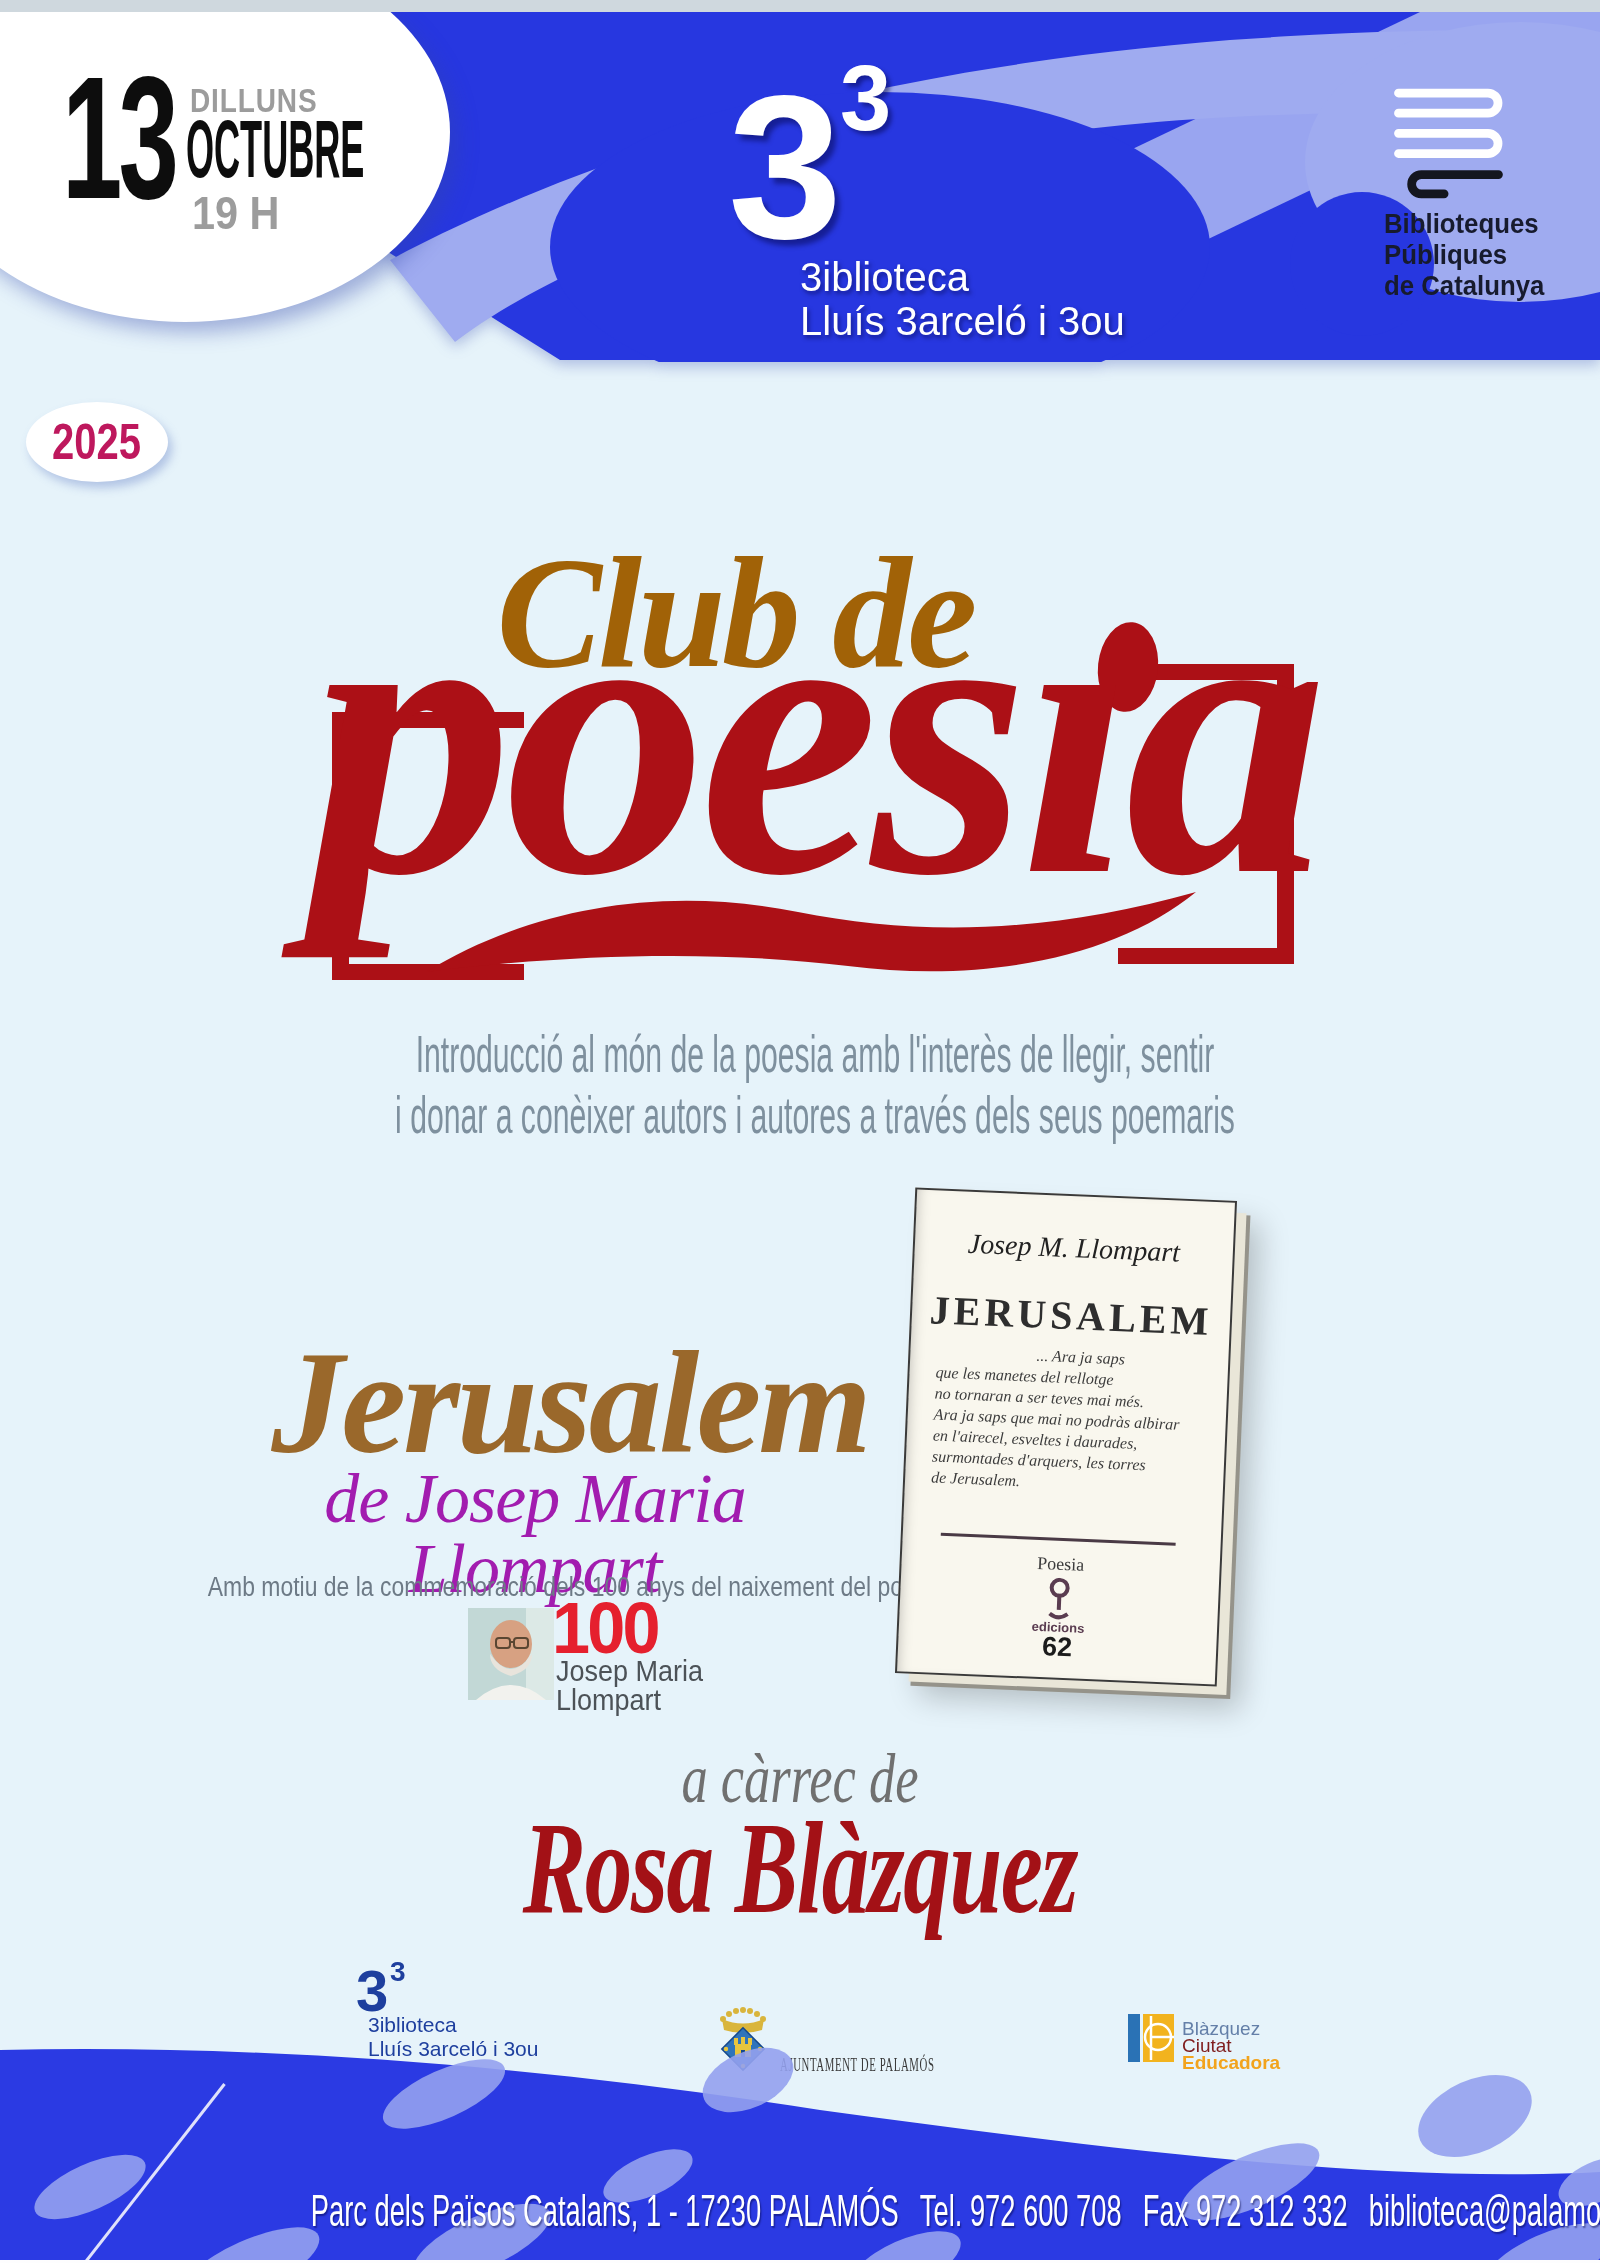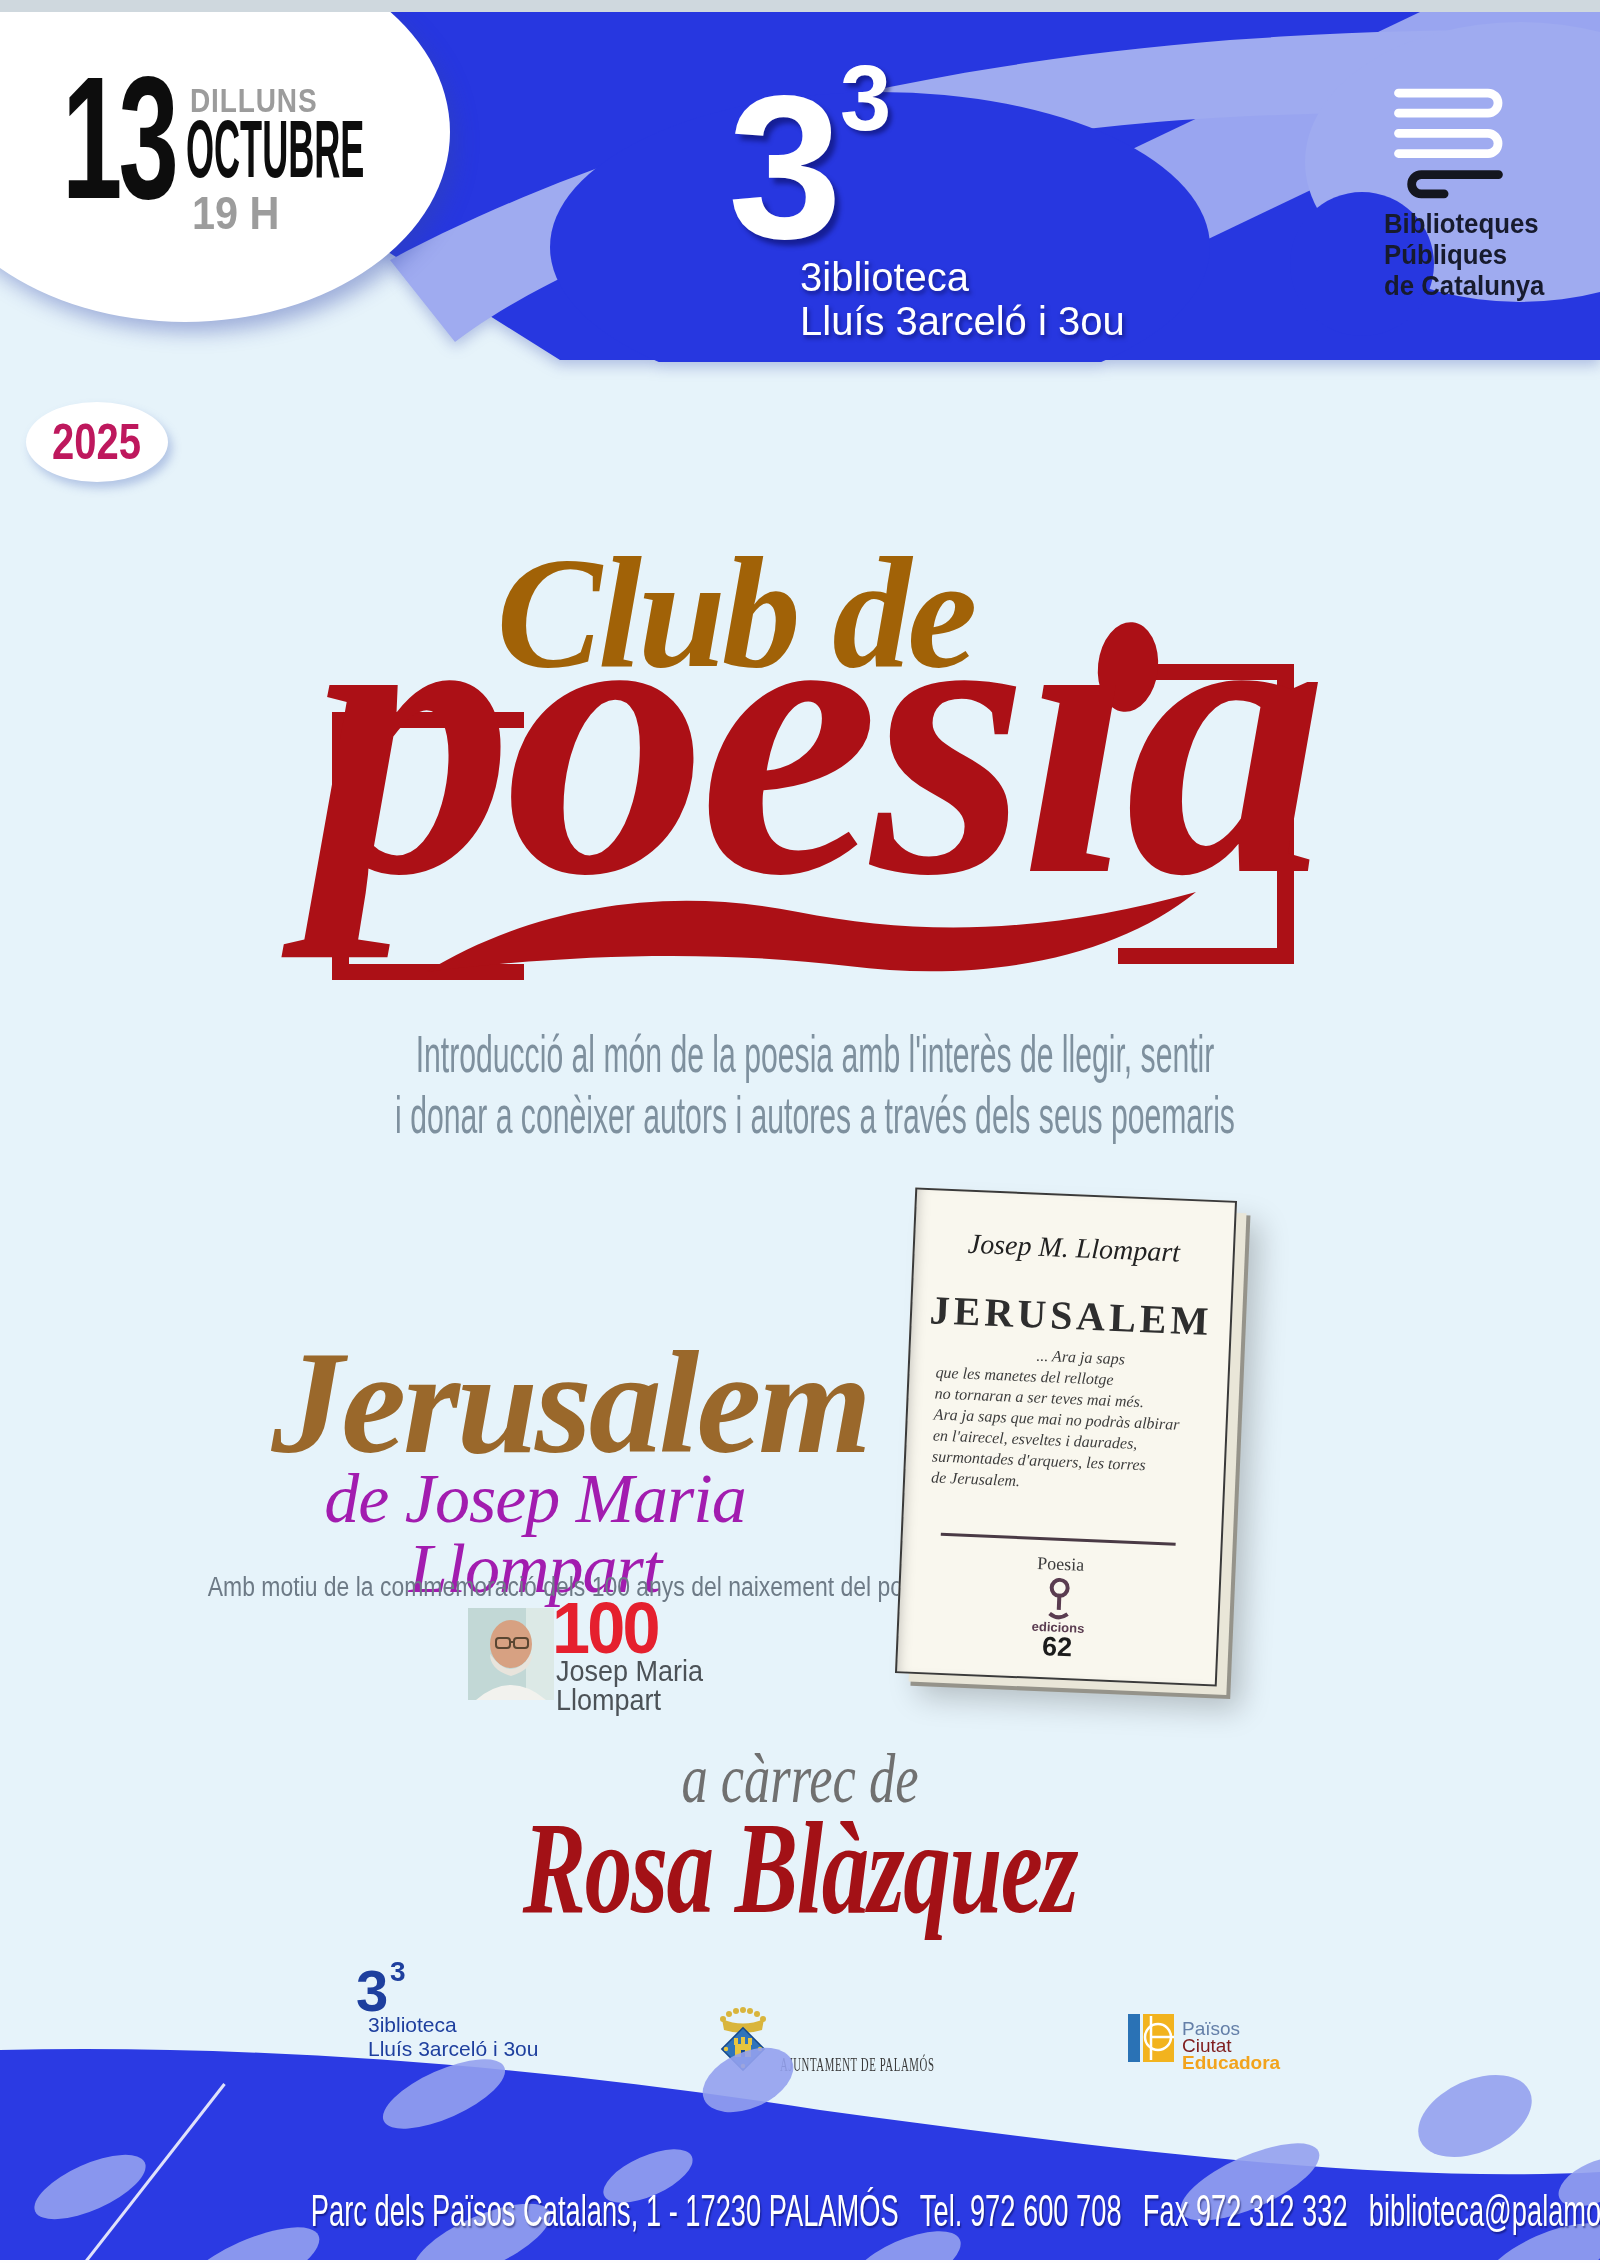--- a/index.html
+++ b/index.html
@@ -260,21 +260,21 @@
   </svg>
   <div class="abs ajt-label">AJUNTAMENT DE PALAMÓS</div>
 
   <svg class="abs ce-icon" width="46" height="48" viewBox="0 0 46 48">
     <rect x="0" y="0" width="12" height="48" fill="#2a72b5"></rect>
     <rect x="15" y="0" width="31" height="48" fill="#f2b31e"></rect>
     <circle cx="30" cy="23" r="13" fill="none" stroke="#ffffff" stroke-width="2.5"></circle>
     <line x1="23" y1="2" x2="23" y2="46" stroke="#ffffff" stroke-width="2.5"></line>
     <line x1="23" y1="23" x2="46" y2="23" stroke="#ffffff" stroke-width="2.5"></line>
   </svg>
-  <div class="abs ce-t ce1">Països</div>
+  <div class="abs ce-t ce1">Blàzquez</div>
   <div class="abs ce-t ce2">Ciutat</div>
   <div class="abs ce-t ce3">Educadora</div>
 
   <div class="abs bband">
     <svg width="1600" height="216" viewBox="0 0 1600 216">
       <path d="M0,6 C260,0 540,22 820,66 C1100,104 1380,140 1600,128 L1600,216 H0 Z" fill="#2b3ae3"></path>
     </svg>
     <div class="bdot" style="left:30px;top:120px;width:120px;height:46px;"></div>
     <div class="bdot" style="left:175px;top:196px;width:150px;height:52px;"></div>
     <div class="bdot" style="left:378px;top:26px;width:132px;height:48px;"></div>

